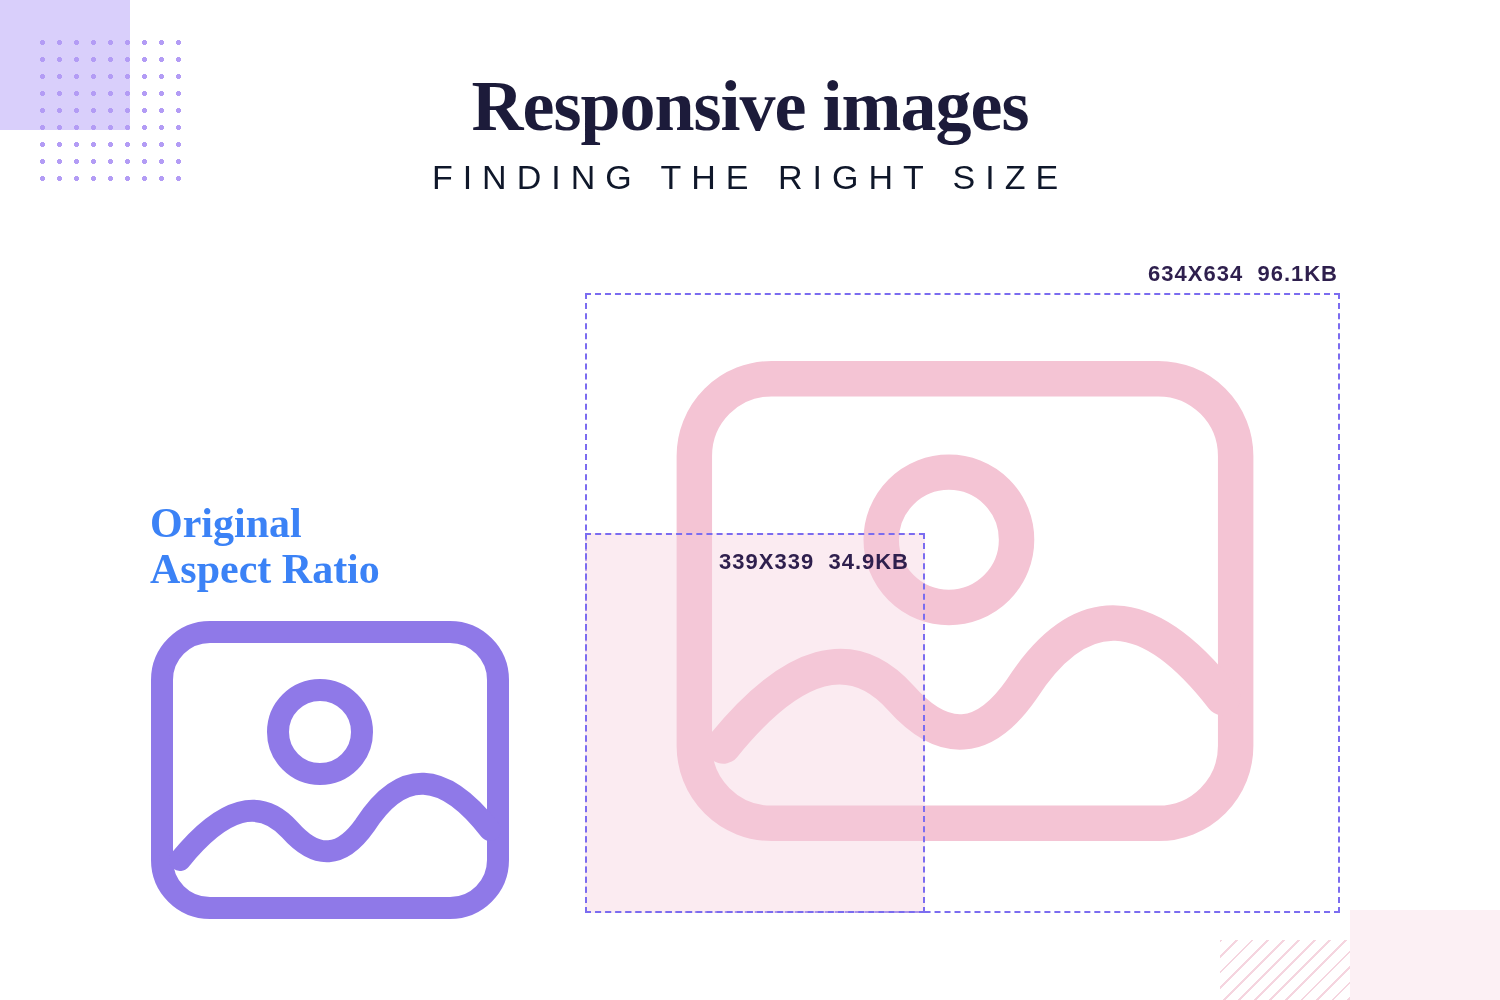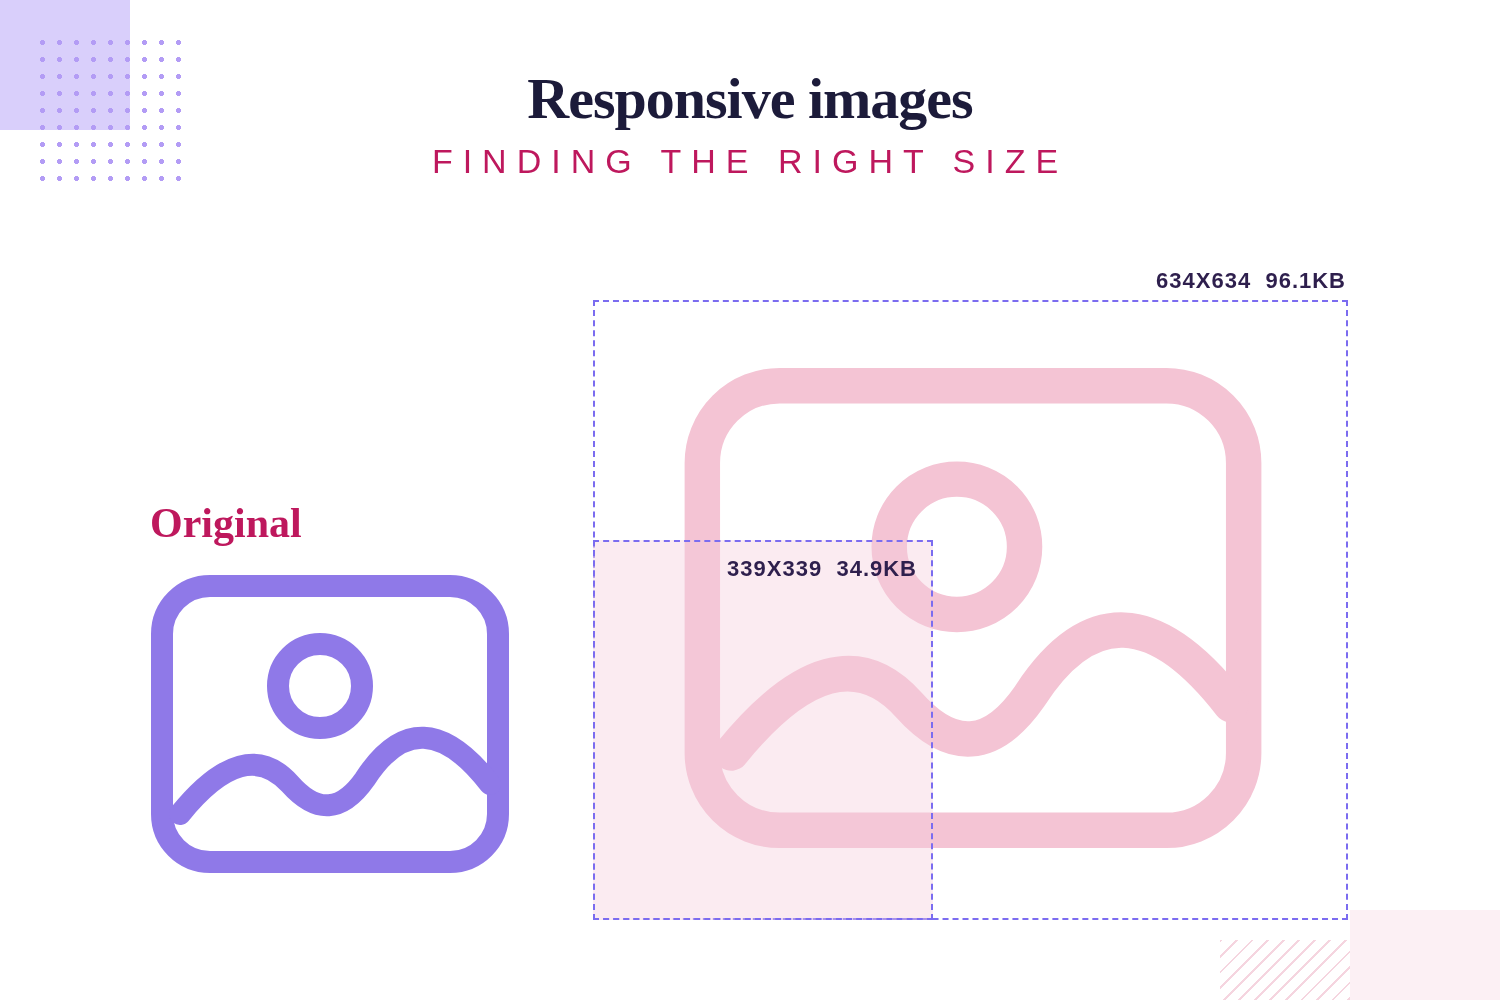--- a/index.html
+++ b/index.html
@@ -23,56 +23,55 @@
   
   .header {
     position: absolute;
     top: 65px;
     left: 0; right: 0;
     text-align: center;
   }
   .title {
     font-family: Georgia, "Times New Roman", serif;
     font-weight: 800;
-    font-size: 58px;
+    font-size: 72px;
     color: #1c1b3a;
     letter-spacing: -1px;
   }
   .subtitle {
     margin-top: 10px;
     font-size: 34px;
     letter-spacing: 10px;
-    color: #be185d;
+    color: #0f172a;
     font-weight: 400;
   }
 
   
   .left-block {
     position: absolute;
     left: 150px;
     top: 500px;
   }
   .left-label {
     font-family: Georgia, "Times New Roman", serif;
     font-weight: 800;
     font-size: 42px;
-    color: #be185d;
+    color: #3b82f6;
     line-height: 1.1;
     margin-bottom: 28px;
   }
   .original-icon svg { display: block; }
 
   
   .compare {
     position: absolute;
     left: 585px;
-    top: 300px;
+    top: 293px;
     width: 755px;
     height: 620px;
-    margin-left: 8px;
   }
 
   
   .bg-icon {
     position: absolute;
     left: 90px;
     top: 58px;
     width: 580px;
     height: 500px;
     opacity: 1;
@@ -127,20 +126,21 @@
 <div class="br-hatch"></div>
 
 <div class="header">
   <div class="title">Responsive images</div>
   <div class="subtitle">FINDING THE RIGHT SIZE</div>
 </div>
 
 <div class="left-block">
   <div class="left-label">
     <span>Original</span><br>
+    <span>Aspect Ratio</span>
   </div>
   <div class="original-icon">
     <svg width="360" height="300" viewBox="0 0 360 300">
       <rect x="12" y="12" width="336" height="276" rx="48" ry="48" fill="none" stroke="#8f79e8" stroke-width="22"></rect>
       <circle cx="170" cy="112" r="42" fill="none" stroke="#8f79e8" stroke-width="22"></circle>
       <path d="M 30 240 Q 95 160 140 210 Q 180 255 215 205 Q 270 120 340 210" fill="none" stroke="#8f79e8" stroke-width="22" stroke-linecap="round" stroke-linejoin="round"></path>
     </svg>
   </div>
 </div>
 

